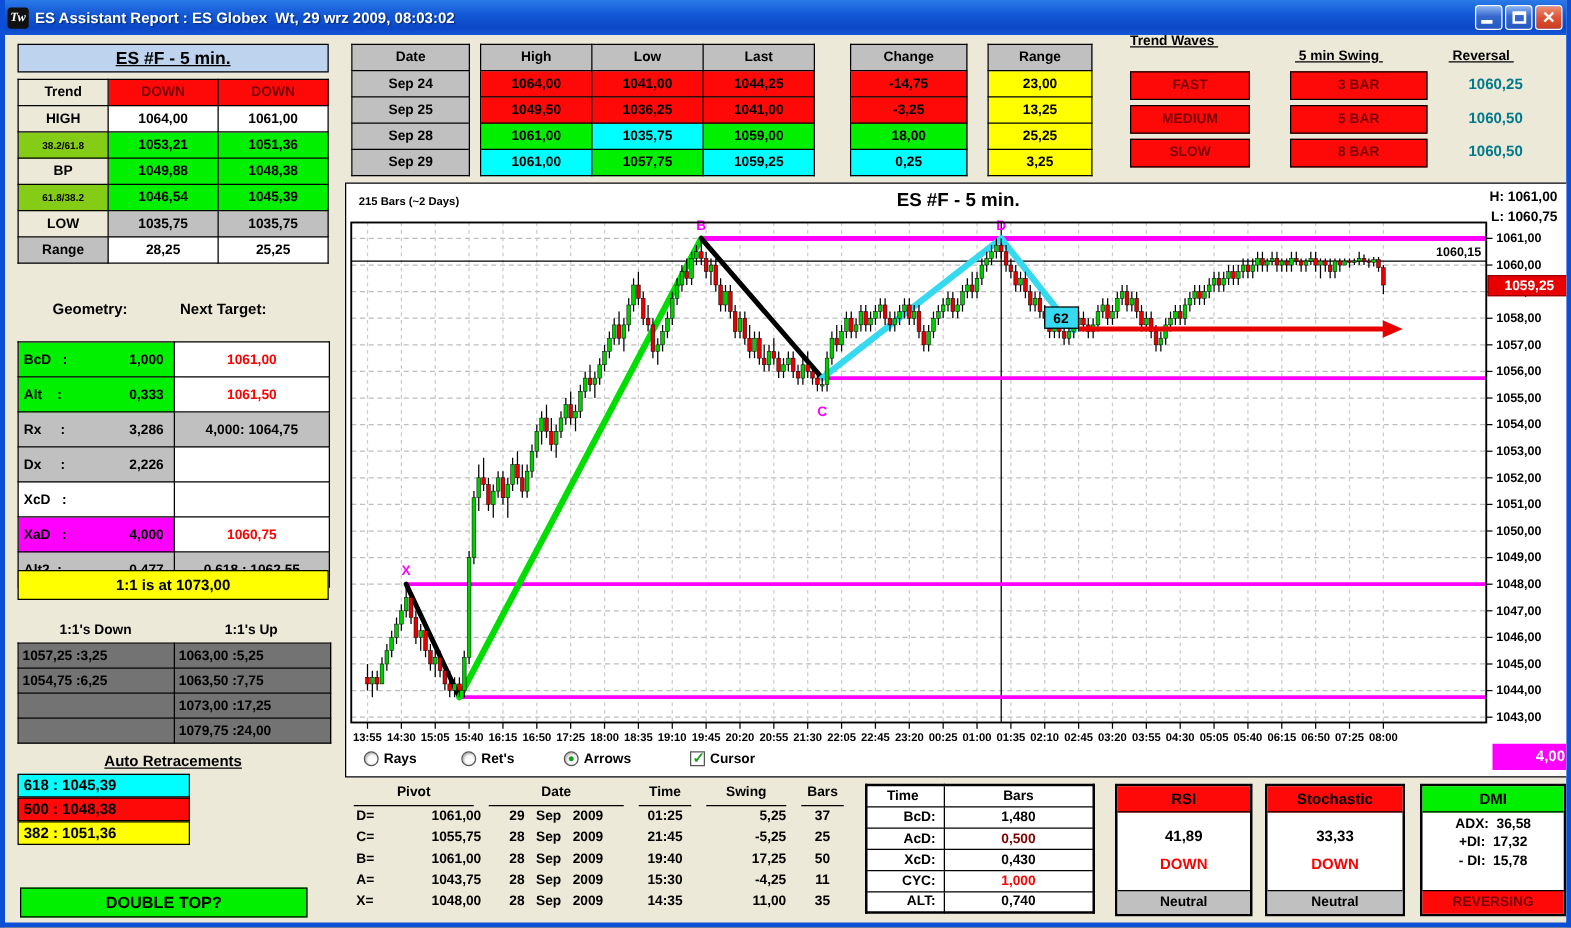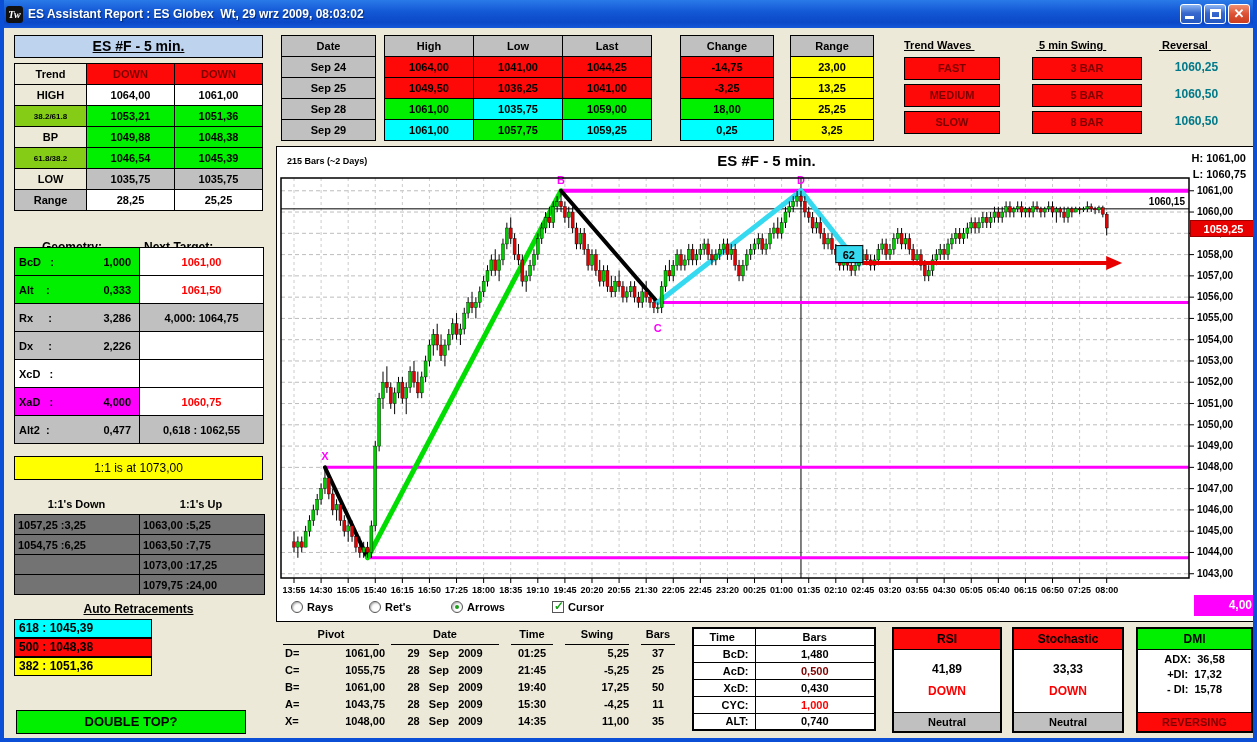--- a/index.html
+++ b/index.html
@@ -54,26 +54,26 @@
   .lp-swhdr span { text-align:center; line-height:18px; }
   .lp-swhdr span:first-child { text-align:left; padding-left:3px; }
   #swing-table { left:10px; top:63px; }
   #swing-table td { height:21px; }
   #swing-table .col-l { width:72px; }
   #swing-table .col-v { width:88px; }
   .lab-small { font-size:8px; font-weight:bold; background:#84cc16; }
   .geo-hdr { left:10px; top:240px; width:249px; height:15px; font-size:12px; font-weight:bold; display:flex; }
   .geo-hdr span:first-child { margin-left:28px; }
   .geo-hdr span:last-child { margin-left:42px; }
-  #geo-table { left:10px; top:247px; }
+  #geo-table { left:10px; top:273px; }
   #geo-table td { height:28px; }
   .geo-left { width:125px; text-align:left; padding:0 8px 0 4px; white-space:pre; display:table-cell; }
   .geo-left .gv { float:right; }
   .geo-right { width:124px; }
-  .lp-note { left:10px; top:456px; width:249px; height:24px; background:#ffff00; border:1px solid #000; font-size:12px; font-weight:normal; text-align:center; line-height:22px; }
+  .lp-note { left:10px; top:456px; width:249px; height:24px; background:#ffff00; border:1px solid #000; font-size:12px; font-weight:bold; text-align:center; line-height:22px; }
   .oto-hdr { left:10px; top:498px; width:249px; height:14px; font-size:11px; font-weight:bold; display:grid; grid-template-columns:125px 124px; text-align:center; }
   #oto-table { left:10px; top:514px; }
   #oto-table td { height:20px; width:125px; text-align:left; padding-left:3px; background:#737373; }
   .ar-hdr { left:10px; top:602px; width:249px; text-align:center; font-size:12px; font-weight:bold; text-decoration:underline; }
   .ar-row { left:10px; width:138px; height:19px; border:1px solid #000; font-size:12px; font-weight:bold; padding-left:4px; line-height:17px; }
   .signal { left:12px; top:710px; width:230px; height:24px; background:#00f000; border:1px solid #000; text-align:center; font-size:13px; font-weight:bold; line-height:22px; }
   
   .toptab td { height:21px; }
   .toptab .hdr { background:#c0c0c0; }
   #tw-area .hdr-u { font-size:11px; font-weight:bold; text-decoration:underline; white-space:pre; }
@@ -342,21 +342,21 @@
     <tr>
           <td class="bg-yellow">25,25</td>
         </tr>
     <tr>
           <td class="bg-yellow">3,25</td>
         </tr>
   </tbody>
     </table>
 
   <div id="tw-area">
-    <div class="abs hdr-u" style="left:900px;top:39px">Trend Waves </div>
+    <div class="abs hdr-u" style="left:900px;top:27px">Trend Waves </div>
     <div class="abs hdr-u" style="left:1032px;top:39px"> 5 min Swing </div>
     <div class="abs hdr-u" style="left:1155px;top:39px"> Reversal </div>
 
     <div class="abs tw-box" style="left:900px;top:57px;width:96px">FAST</div>
     <div class="abs tw-box" style="left:900px;top:84px;width:96px">MEDIUM</div>
     <div class="abs tw-box" style="left:900px;top:111px;width:96px">SLOW</div>
 
     <div class="abs tw-box" style="left:1028px;top:57px;width:110px">3 BAR</div>
     <div class="abs tw-box" style="left:1028px;top:84px;width:110px">5 BAR</div>
     <div class="abs tw-box" style="left:1028px;top:111px;width:110px">8 BAR</div>

